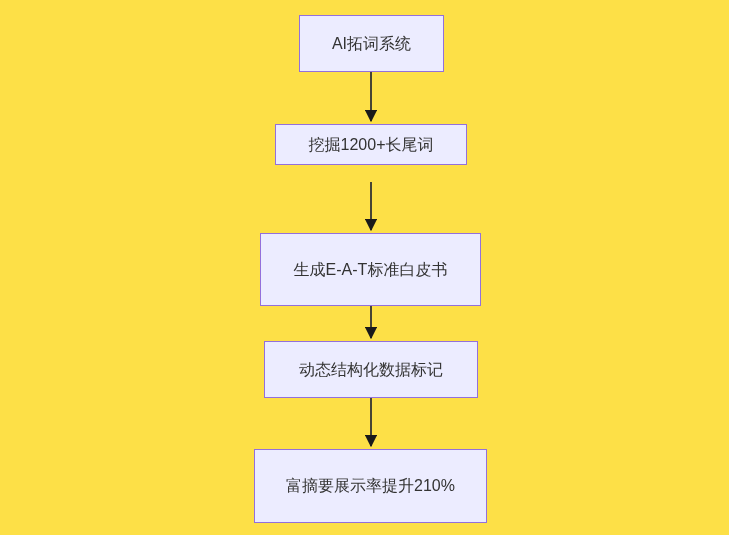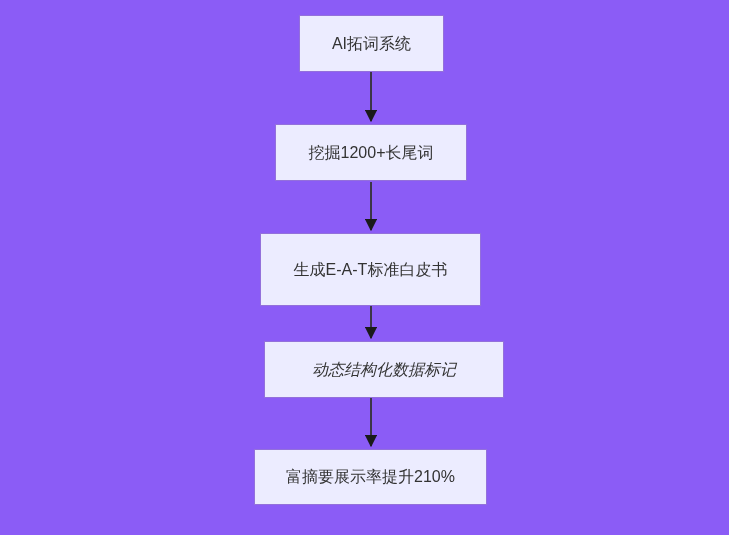--- a/index.html
+++ b/index.html
@@ -5,44 +5,44 @@
   html, body {
     margin: 0;
     padding: 0;
     background: #fafafa;
     font-family: "Liberation Sans", "DejaVu Sans", sans-serif;
   }
   .canvas {
     position: relative;
     width: 729px;
     height: 535px;
-    background: #8b5cf6;
+    background: #fde047;
     overflow: hidden;
   }
   .flow-node {
     position: absolute;
     box-sizing: border-box;
     background: #ececff;
     border: 1.5px solid #9370db;
     display: flex;
     align-items: center;
     justify-content: center;
     text-align: center;
   }
   .flow-node span {
     font-size: 16px;
     color: #333333;
     line-height: 1.2;
     white-space: nowrap;
   }
   .node-1 { left: 299px; top: 15px;  width: 145px; height: 57px; }
-  .node-2 { left: 275px; top: 124px; width: 192px; height: 57px; }
+  .node-2 { left: 275px; top: 124px; width: 192px; height: 41px; }
   .node-3 { left: 260px; top: 233px; width: 221px; height: 73px; }
-  .node-4 { left: 264px; top: 341px; width: 240px; height: 57px; font-style: italic; }
-  .node-5 { left: 254px; top: 449px; width: 233px; height: 56px; justify-content: center; }
+  .node-4 { left: 264px; top: 341px; width: 214px; height: 57px; }
+  .node-5 { left: 254px; top: 449px; width: 233px; height: 74px; justify-content: center; }
   .edge-layer {
     position: absolute;
     left: 0;
     top: 0;
     width: 729px;
     height: 535px;
     pointer-events: none;
   }
 </style>
 </head>

